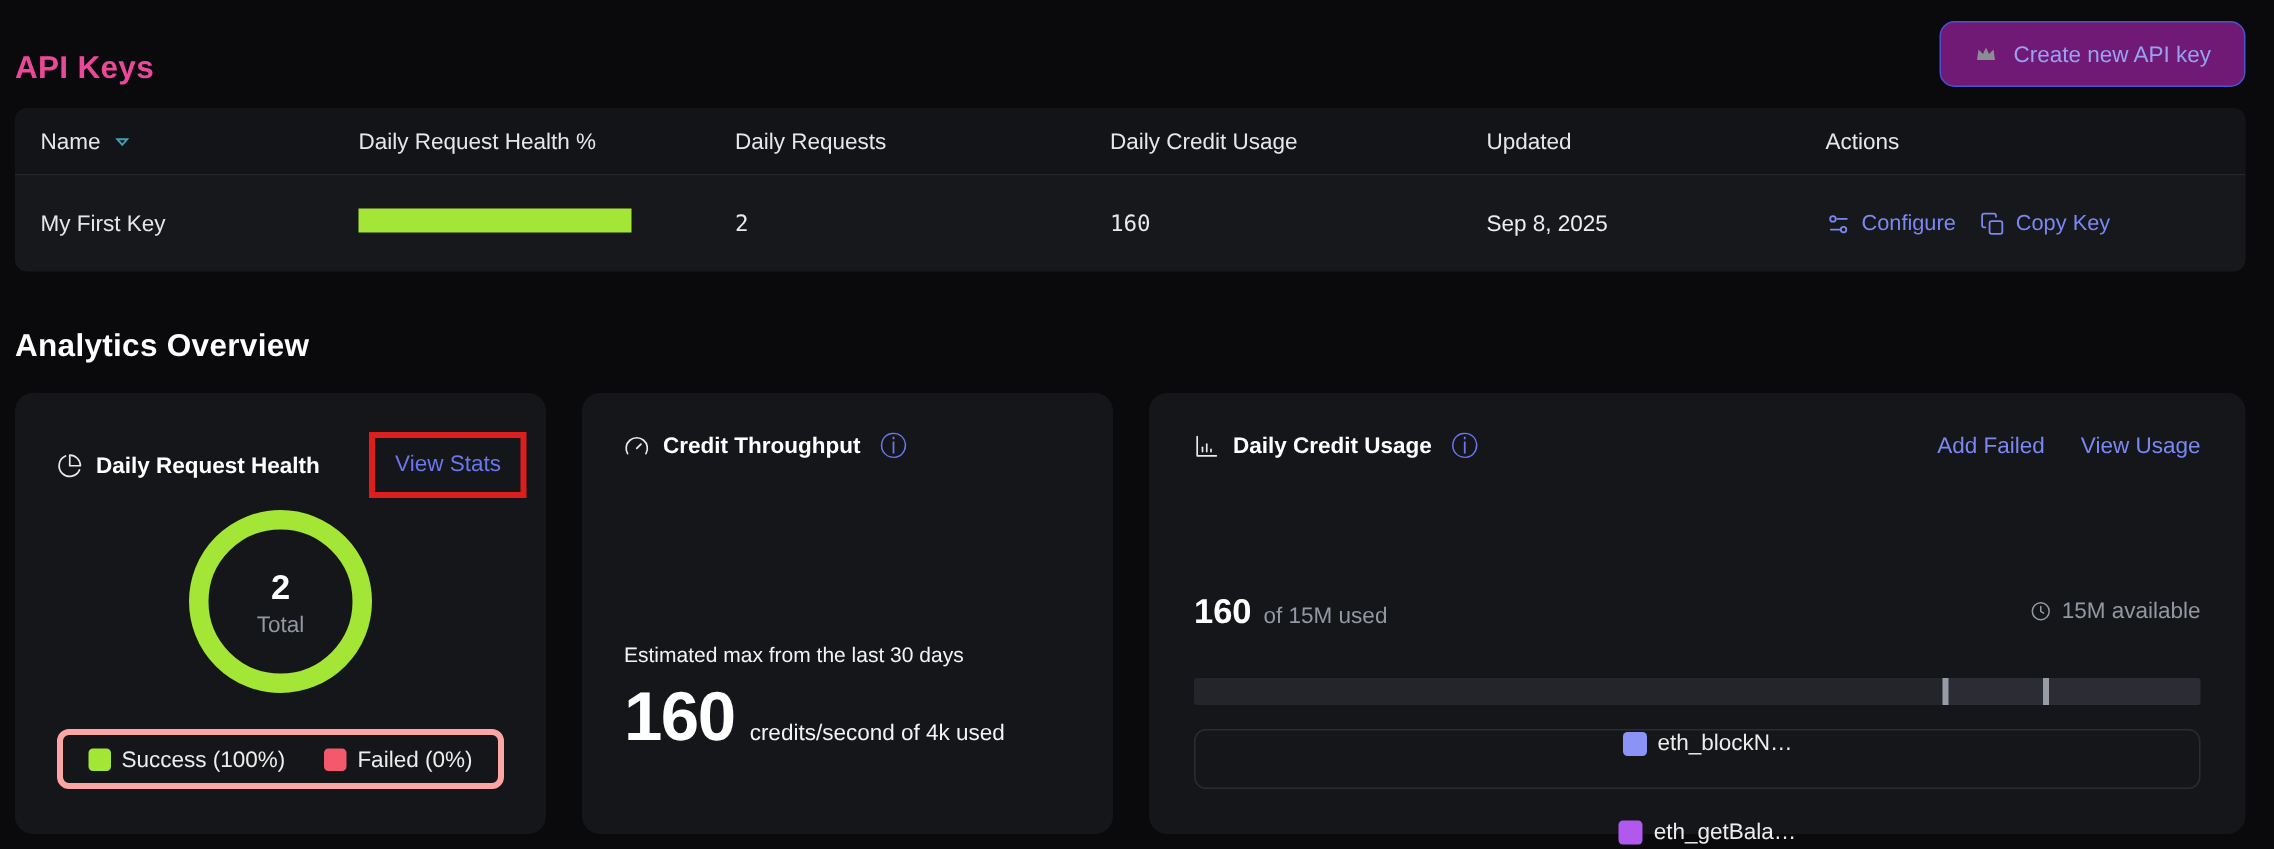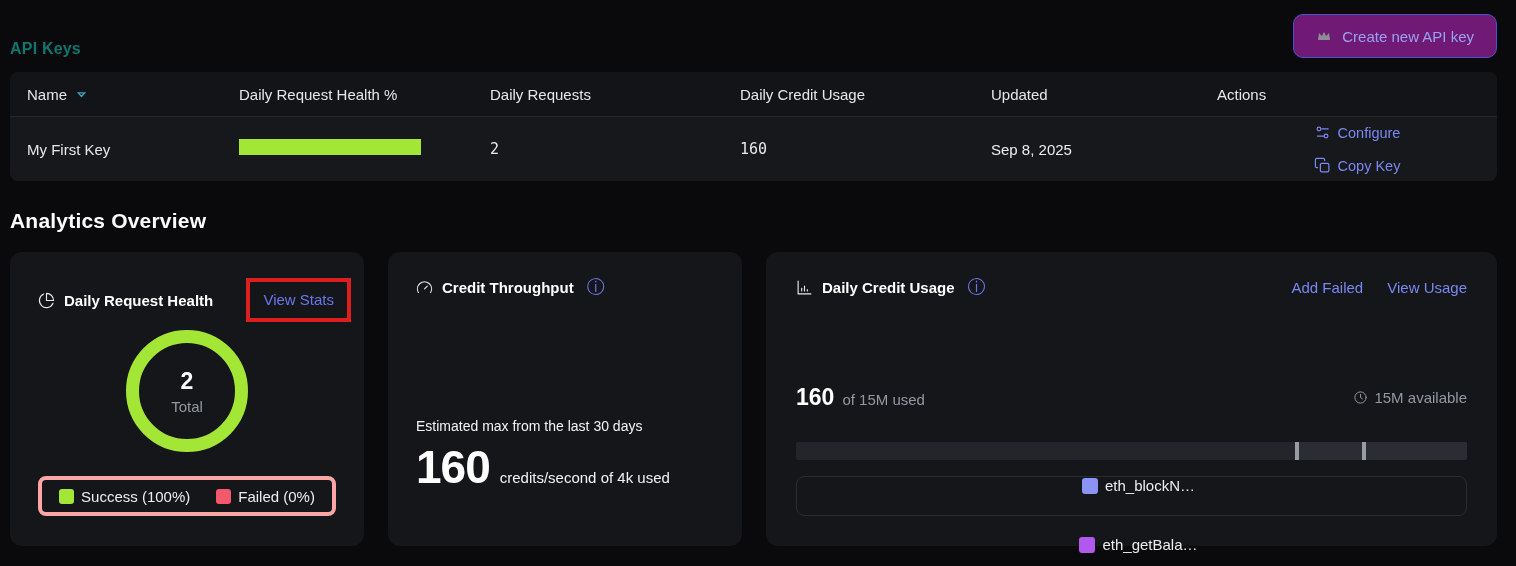--- a/index.html
+++ b/index.html
@@ -2,43 +2,43 @@
 <html><head>
 <meta charset="utf-8">
 <style>
   * { margin:0; padding:0; box-sizing:border-box; }
   html,body { width:1516px; height:566px; background:#0a0a0c; font-family:"Liberation Sans", sans-serif; color:#ecedee; overflow:hidden; }
 
   .content { position:relative; width:1516px; height:566px; padding:0 19px 0 10px; }
 
   
   .topbar { position:relative; height:58px; }
-  .page-title { position:absolute; left:0; bottom:0; font-size:16px; font-weight:bold; color:#0f766e; letter-spacing:.2px; }
+  .page-title { position:absolute; left:0; bottom:0; font-size:21px; font-weight:bold; color:#ec4899; letter-spacing:.2px; }
   .create-btn { position:absolute; right:0; top:14px; height:44px; padding:0 22px; display:flex; align-items:center; gap:10px;
     background:#701a75; border:1px solid #4a53cf; border-radius:10px; color:#98a2f4; font-size:15px; font-weight:500; cursor:pointer; }
   .crown { width:16px; height:16px; fill:#8a8d93; }
 
   
   .table { margin-top:14px; width:1487px; background:#151619; border-radius:8px; overflow:hidden; }
   .t-grid { display:grid; grid-template-columns:212px 251px 250px 251px 226px 1fr; align-items:center; padding-left:17px; }
   .t-head { height:45px; background:#131418; border-bottom:1px solid #26272c; }
   .t-head span { font-size:15px; font-weight:500; color:#e6e7e9; }
   .th-name { display:flex; align-items:center; gap:8px; }
   .sort-icon { width:13px; height:13px; stroke:#3aa3b8; fill:none; stroke-width:1.6; }
   .t-row { height:64px; background:#17181c; }
   .cell-name { font-size:15px; color:#e6e7e9; }
   .health-bar { width:182px; height:16px; }
   .cell-mono { font-family:"DejaVu Sans Mono", monospace; font-size:15px; color:#e8e9ea; }
   .cell-date { font-size:15px; color:#eceded; }
-  .actions { display:flex; align-items:center; gap:16px;flex-direction:column; }
+  .actions { display:flex; align-items:center; gap:16px; }
   .action-link { display:flex; align-items:center; gap:7px; color:#7b87f3; font-size:14.5px; font-weight:500; cursor:pointer; }
   .action-link svg { width:17px; height:17px; stroke:#7b87f3; fill:none; stroke-width:1.7; stroke-linecap:round; stroke-linejoin:round; }
 
   
-  .analytics-title { margin-top:28px; font-size:21px; font-weight:bold; color:#ffffff; letter-spacing:.2px; }
+  .analytics-title { margin-top:38px; font-size:21px; font-weight:bold; color:#ffffff; letter-spacing:.2px; }
   .cards { margin-top:19px; display:flex; gap:24px; height:294px; }
   .card { position:relative; background:#151619; border-radius:12px; height:294px; }
   .card-1 { width:354px; }
   .card-2 { width:354px; }
   .card-3 { flex:1; }
   .card-head { display:flex; align-items:center; gap:9px; padding:26px 28px 0 28px; }
   .card-title { font-size:15px; font-weight:bold; color:#ffffff; white-space:nowrap; }
   .card-icon { width:17px; height:17px; stroke:#e8e9ea; fill:none; stroke-width:1.6; stroke-linecap:round; stroke-linejoin:round; flex:none; }
   .info-icon { color:#6b76ee; font-size:18px; line-height:1; margin-left:4px; cursor:pointer; }
   .link { color:#6a76ee; font-size:15px; font-weight:500; cursor:pointer; white-space:nowrap; }

